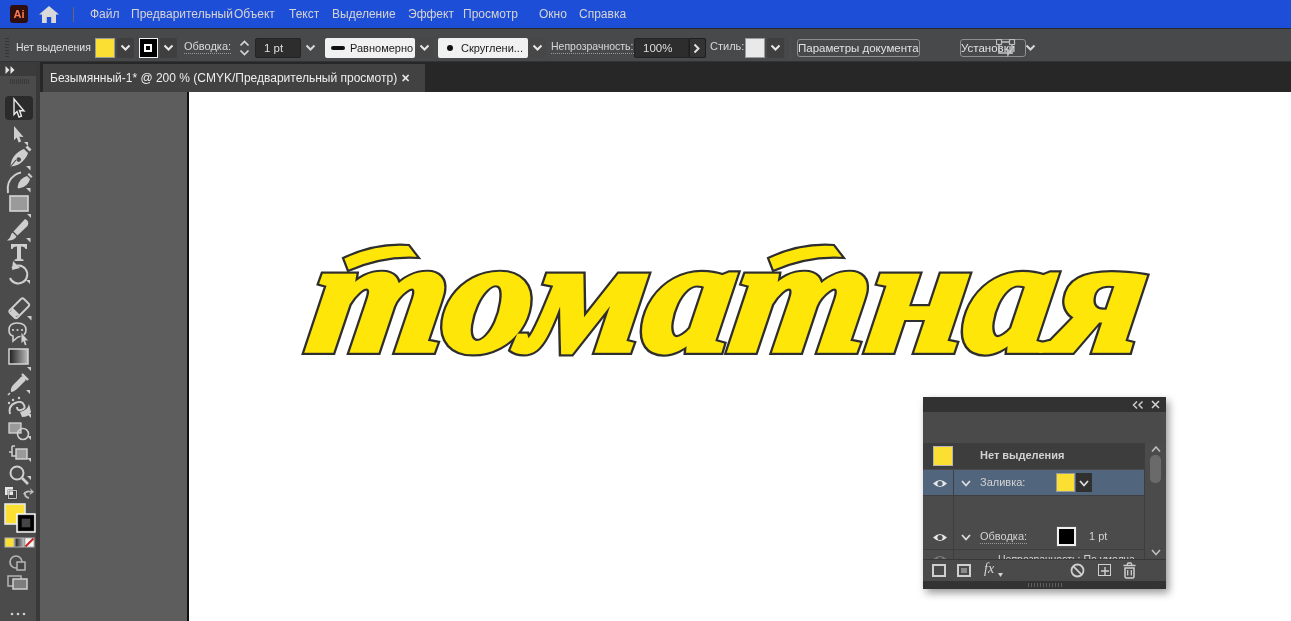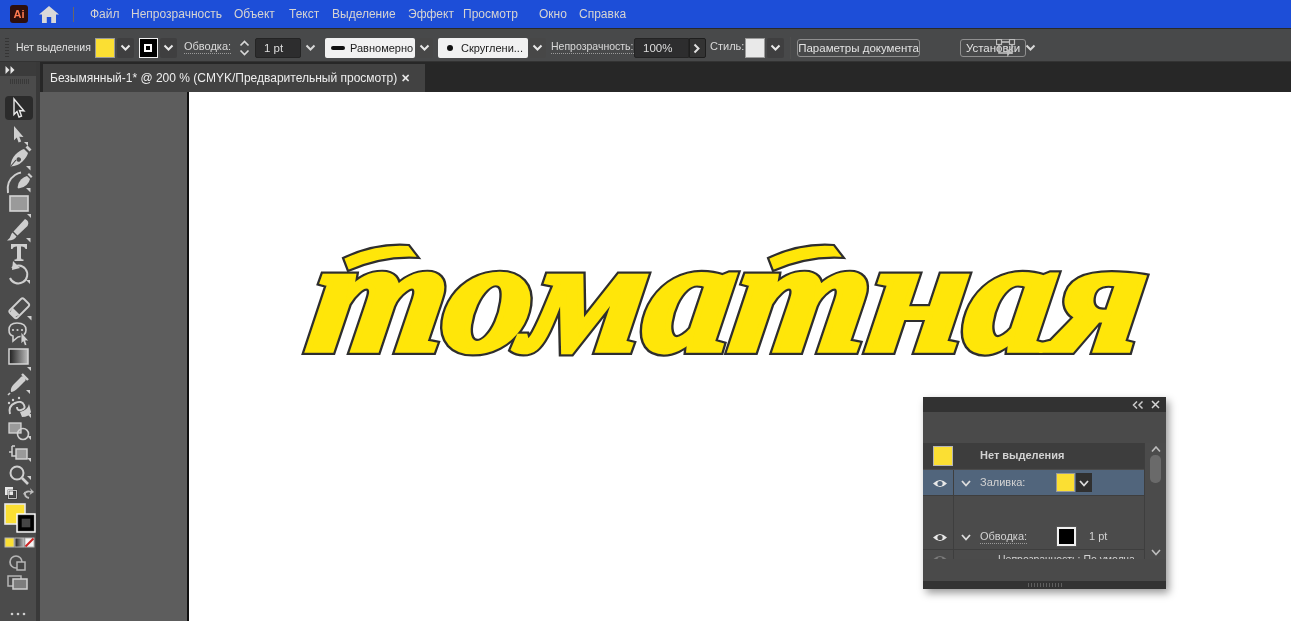--- a/index.html
+++ b/index.html
@@ -15,21 +15,21 @@
   
   #controlbar { left:0; top:28px; width:1291px; height:34px; background:#48494a; border-top:1px solid #2a2a2a; border-bottom:1px solid #333333; }
   .cb-label { top:11px; font-size:11px; color:#d9d9d9; }
   .dotted { border-bottom:1px dotted #9a9a9a; padding-bottom:1px; }
   .cb-field { top:9px; height:20px; background:#2d2d2e; border:1px solid #242424; border-radius:2px;
               color:#dedede; font-size:11.5px; line-height:18px; padding-left:8px; }
   .cb-chevbox { top:9px; height:20px; width:17px; background:#3f3f40; border-radius:2px; }
   .cb-btn-light { top:9px; height:20px; background:#f1f1f1; border-radius:2px; color:#1a1a1a;
                   font-size:11px; line-height:20px; white-space:nowrap; overflow:hidden; }
   .cb-btn-outline { top:10px; height:18px; border:1px solid #8f8f8f; border-radius:3px; color:#e3e3e3;
-                    font-size:11.5px; line-height:16px; text-align:center; }
+                    font-size:11.5px; line-height:16px; }
   
   #tabbar { left:36px; top:62px; width:1255px; height:30px; background:#272727; }
   #doctab { left:43px; top:64px; width:382px; height:28px; background:#424242; color:#eeeeee;
             font-size:12px; line-height:28px; padding-left:7px; white-space:nowrap; }
   
   #toolbar { left:0; top:62px; width:40px; height:559px; background:#4b4b4b; border-right:4px solid #393939; }
   
   #pasteboard { left:40px; top:92px; width:147px; height:529px; background:#5d5d5d; }
   #artboard { left:187px; top:92px; width:1104px; height:529px; background:#ffffff; border-left:2px solid #101010; }
   
@@ -49,21 +49,21 @@
 </head>
 <body>
 
 <div id="menubar" class="abs">
   <div id="ailogo" class="abs">Ai</div>
   <svg class="abs" style="left:39px;top:6px" width="20" height="17" viewBox="0 0 20 17">
     <path d="M10 0 L20 8.5 L17 8.5 L17 17 L12.2 17 L12.2 11 L7.8 11 L7.8 17 L3 17 L3 8.5 L0 8.5 Z" fill="#d9d9d9"></path>
   </svg>
   <div id="menusep" class="abs"></div>
   <span class="abs menuitem" style="left:90px">Файл</span>
-  <span class="abs menuitem" style="left:131px">Непрозрачность</span>
+  <span class="abs menuitem" style="left:131px">Предварительный</span>
   <span class="abs menuitem" style="left:234px">Объект</span>
   <span class="abs menuitem" style="left:289px">Текст</span>
   <span class="abs menuitem" style="left:332px">Выделение</span>
   <span class="abs menuitem" style="left:408px">Эффект</span>
   <span class="abs menuitem" style="left:463px">Просмотр</span>
   <span class="abs menuitem" style="left:539px">Окно</span>
   <span class="abs menuitem" style="left:579px">Справка</span>
 </div>
 
 <div id="controlbar" class="abs">
@@ -327,16 +327,38 @@
     <div class="abs" style="left:221px;top:0;width:22px;height:116px;background:#4b4b4b;border-left:1px solid #3e3e3e;">
       <svg class="abs" style="left:6px;top:3px" width="10" height="7" viewBox="0 0 10 7">
           <path d="M1 5.5 L5 1 L9 5.5" stroke="#bdbdbd" stroke-width="1.6" fill="none"></path>
         </svg>
       <div class="abs" style="left:5px;top:12px;width:11px;height:28px;background:#6a6a6a;border-radius:5px;"></div>
       <svg class="abs" style="left:6px;top:106px" width="10" height="7" viewBox="0 0 10 7">
           <path d="M1 1 L5 5.5 L9 1" stroke="#bdbdbd" stroke-width="1.6" fill="none"></path>
         </svg>
     </div>
   </div>
+  <div id="apanel-foot" class="abs">
+    <div class="abs" style="left:9px;top:4px;width:14px;height:13px;border:2px solid #cfcfcf;"></div>
+    <div class="abs" style="left:34px;top:4px;width:14px;height:13px;border:2px solid #cfcfcf;background:#8a8a8a;background-clip:content-box;padding:2px;"></div>
+    <span class="abs" style="left:61px;top:1px;color:#d5d5d5;font-size:14px;font-style:italic;font-family:'Liberation Serif',serif;">fx</span>
+    <svg class="abs" style="left:75px;top:13px" width="6" height="5" viewBox="0 0 6 5">
+        <path d="M0 0 L5 0 L2.5 4 Z" fill="#d5d5d5"></path>
+      </svg>
+    <svg class="abs" style="left:147px;top:3px" width="15" height="15" viewBox="0 0 15 15">
+      <circle cx="7.5" cy="7.5" r="6" stroke="#cfcfcf" stroke-width="1.8" fill="none"></circle>
+      <path d="M3.2 3.2 L11.8 11.8" stroke="#cfcfcf" stroke-width="1.8"></path>
+    </svg>
+    <div class="abs" style="left:175px;top:4px;width:13px;height:12px;border:1.5px solid #cfcfcf;"></div>
+    <svg class="abs" style="left:178px;top:7px" width="8" height="8" viewBox="0 0 8 8">
+        <path d="M4 0 V8 M0 4 H8" stroke="#cfcfcf" stroke-width="1.4"></path>
+      </svg>
+    <svg class="abs" style="left:199px;top:2px" width="15" height="17" viewBox="0 0 15 17">
+      <path d="M1.5 3.5 H13.5" stroke="#cfcfcf" stroke-width="1.5"></path>
+      <path d="M5 3 L6 1 H9 L10 3" stroke="#cfcfcf" stroke-width="1.3" fill="none"></path>
+      <path d="M3 6 H12 V14.5 Q12 16 10.5 16 H4.5 Q3 16 3 14.5 Z" fill="none" stroke="#cfcfcf" stroke-width="1.5"></path>
+      <path d="M5.7 8 V13.5 M9.3 8 V13.5" stroke="#cfcfcf" stroke-width="1.3"></path>
+    </svg>
+  </div>
   <div id="apanel-grip" class="abs">
     <div class="abs" style="left:105px;top:2px;width:34px;height:4px;background:repeating-linear-gradient(90deg,#5e5e5e 0 1px,transparent 1px 3px);"></div>
   </div>
 </div>
 
 </body></html>

